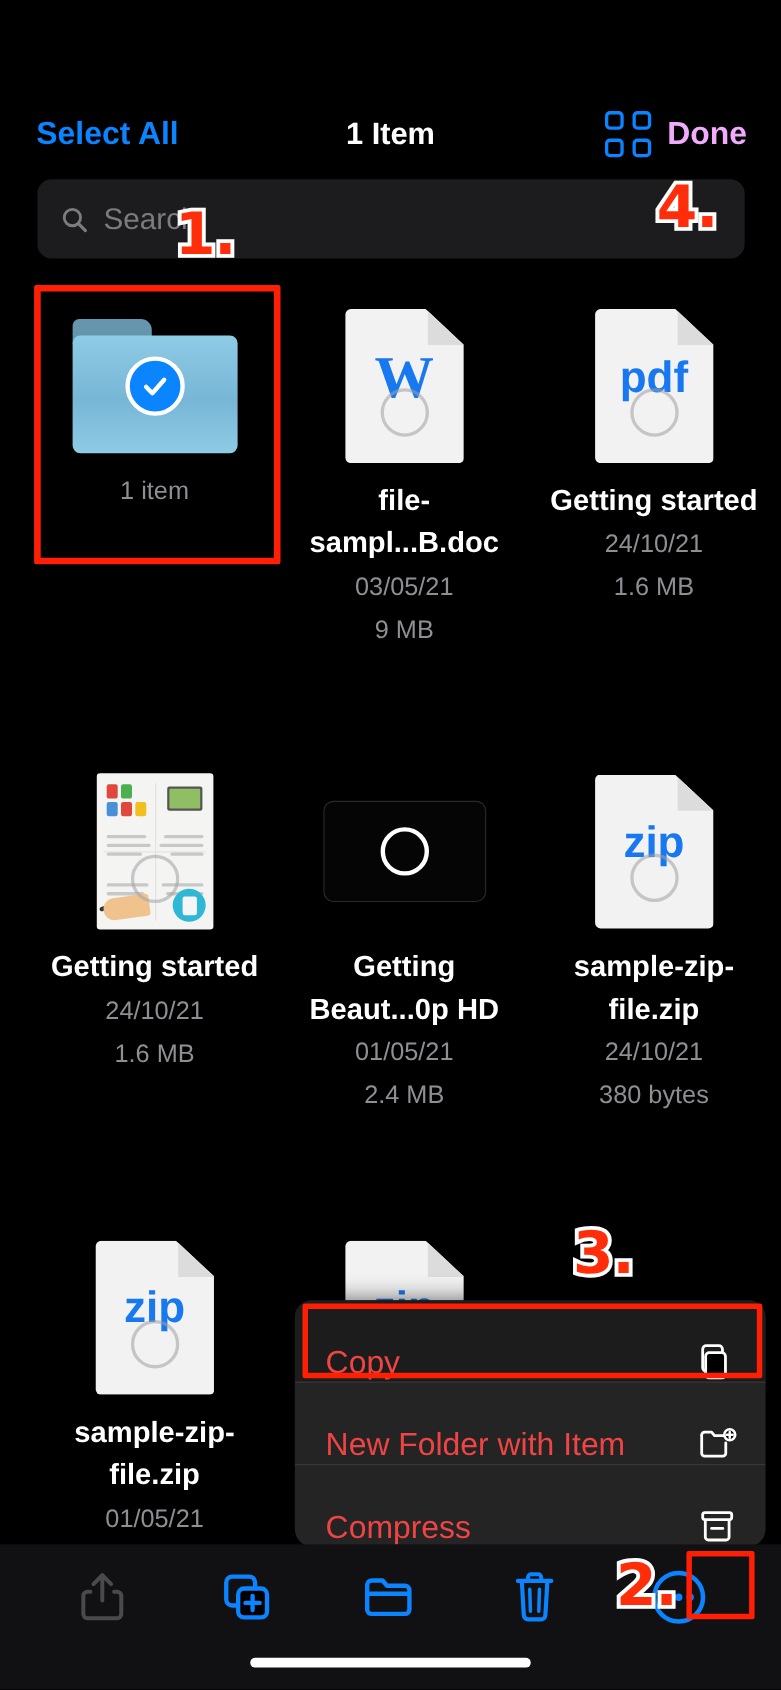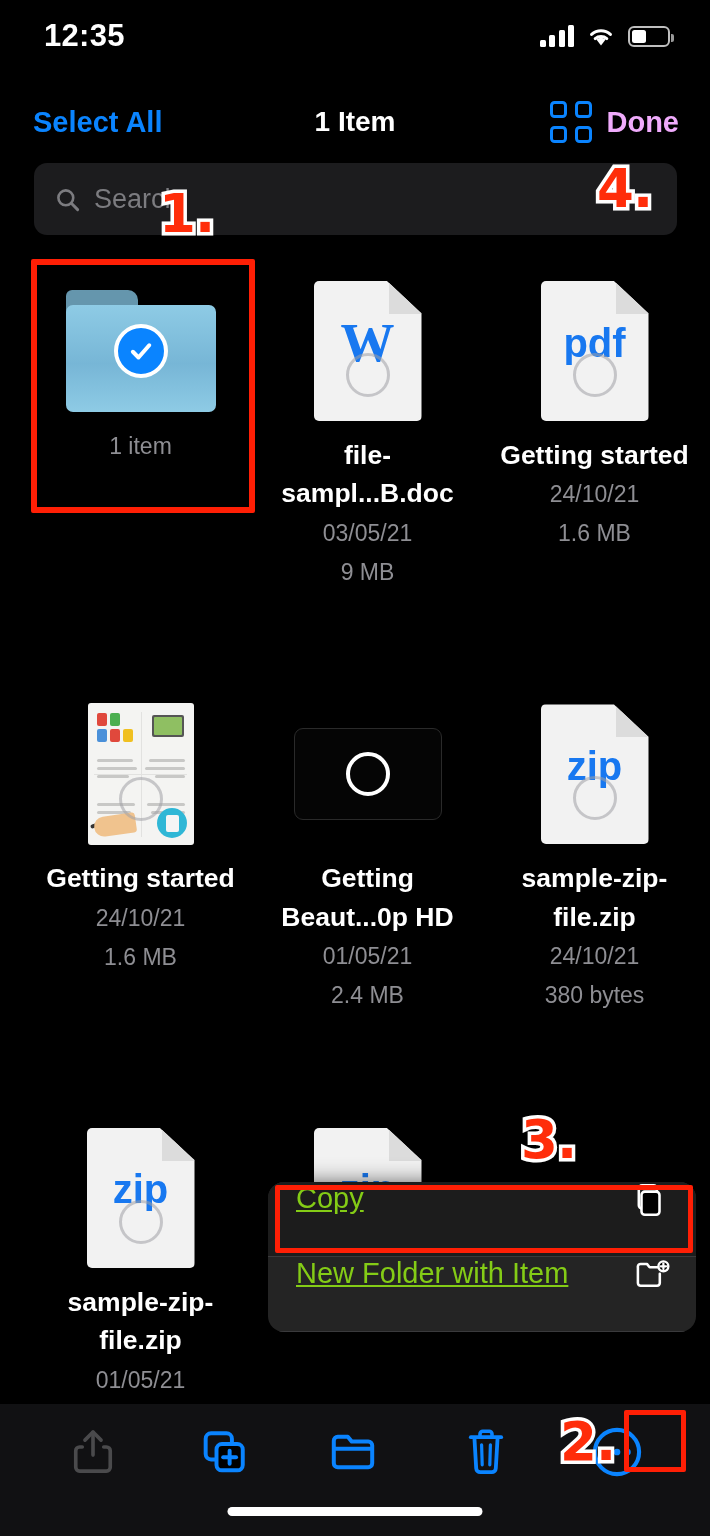--- a/index.html
+++ b/index.html
@@ -169,22 +169,22 @@
     line-height:1; letter-spacing:-1px;
   }
 
   
   .ctxmenu {
     position:absolute; left:268px; top:1182px; width:428px;
     background:#242424; border-radius:16px; overflow:hidden;
     box-shadow:0 4px 24px rgba(0,0,0,.8);
   }
   .ctxitem {
-    height:74px; display:flex; align-items:flex-start; justify-content:space-between;
-    padding:0 26px 0 28px; color:#84cc16; font-size:29px;text-decoration:underline;
+    height:74px; display:flex; align-items:flex-end; justify-content:space-between;
+    padding:0 26px 0 28px; color:#ef4444; font-size:29px;
   }
   .ctxitem.first { background:#1c1c1c; }
   .ctxdiv { height:1px; background:#3a3a3c; margin:0; }
 
   
   .toolbar {
     position:absolute; left:0; bottom:0; width:710px; height:132px;
     background:#111113;
   }
   .tb-icons {
@@ -195,41 +195,20 @@
   .home-ind {
     position:absolute; bottom:20px; left:50%; transform:translateX(-50%);
     width:255px; height:9px; background:#fff; border-radius:5px;
   }
 </style>
 </head>
 <body>
 
 <div id="screen">
 
-  <div class="statusbar">
-    <div class="sb-time">12:35</div>
-    <div class="sb-right">
-      <div class="bars">
-        <i></i>
-          <i></i>
-          <i></i>
-          <i></i>
-      </div>
-      <div class="wifi">
-        <svg width="28" height="22" viewBox="0 0 28 22">
-          <path d="M14 20.5 L9.4 14.4 a7.6 7.6 0 0 1 9.2 0 Z" fill="#fff"></path>
-          <path d="M4.6 9.4 a14 14 0 0 1 18.8 0" stroke="#fff" stroke-width="3.1" fill="none" stroke-linecap="round"></path>
-          <path d="M8.2 13.6 a9 9 0 0 1 11.6 0" stroke="#fff" stroke-width="3" fill="none" stroke-linecap="round"></path>
-        </svg>
-      </div>
-      <div class="battery">
-        <div class="lvl" style="width: 42%;"></div>
-      </div>
-    </div>
-  </div>
 
   <div class="navbar">
     <div class="nav-selectall">Select All</div>
     <div class="nav-title">1 Item</div>
     <div class="nav-grid">
       <span></span>
         <span></span>
         <span></span>
         <span></span>
     </div>
@@ -394,20 +373,28 @@
       <span>New Folder with Item</span>
       <svg width="36" height="36" viewBox="0 0 24 24">
         <path d="M2.6 6.4 a1.8 1.8 0 0 1 1.8 -1.8 h4.2 l1.8 2.2 h5.6" stroke="#fff" stroke-width="1.7" fill="none" stroke-linecap="round" stroke-linejoin="round"></path>
         <path d="M2.6 6.8 v10.6 a1.8 1.8 0 0 0 1.8 1.8 h11 a1.8 1.8 0 0 0 1.8 -1.8 v-6.2" stroke="#fff" stroke-width="1.7" fill="none" stroke-linecap="round"></path>
         <circle cx="19.6" cy="6.2" r="3.3" stroke="#fff" stroke-width="1.6" fill="#000"></circle>
         <line x1="19.6" y1="4.4" x2="19.6" y2="8" stroke="#fff" stroke-width="1.5" stroke-linecap="round"></line>
         <line x1="17.8" y1="6.2" x2="21.4" y2="6.2" stroke="#fff" stroke-width="1.5" stroke-linecap="round"></line>
       </svg>
     </div>
     <div class="ctxdiv"></div>
+    <div class="ctxitem">
+      <span>Compress</span>
+      <svg width="36" height="36" viewBox="0 0 24 24">
+        <rect x="3.2" y="3.4" width="17.6" height="4.2" rx="1.4" stroke="#fff" stroke-width="1.7" fill="none"></rect>
+        <path d="M4.8 7.8 v10.4 a1.8 1.8 0 0 0 1.8 1.8 h10.8 a1.8 1.8 0 0 0 1.8 -1.8 v-10.4" stroke="#fff" stroke-width="1.7" fill="none"></path>
+        <line x1="8.6" y1="13" x2="15.4" y2="13" stroke="#fff" stroke-width="1.7" stroke-linecap="round"></line>
+      </svg>
+    </div>
   </div>
 
   <div class="toolbar">
     <div class="tb-icons">
       <div class="tb-btn">
         <svg width="46" height="52" viewBox="0 0 24 26">
           <path d="M12 2.6 v12" stroke="#4a4a4c" stroke-width="1.9" stroke-linecap="round"></path>
           <polyline points="7.8,6.8 12,2.6 16.2,6.8" stroke="#4a4a4c" stroke-width="1.9" fill="none" stroke-linecap="round" stroke-linejoin="round"></polyline>
           <path d="M6.4 10.4 h-1.4 a2 2 0 0 0 -2 2 v8.6 a2 2 0 0 0 2 2 h14 a2 2 0 0 0 2 -2 v-8.6 a2 2 0 0 0 -2 -2 h-1.4" stroke="#4a4a4c" stroke-width="1.9" fill="none" stroke-linecap="round"></path>
         </svg>

